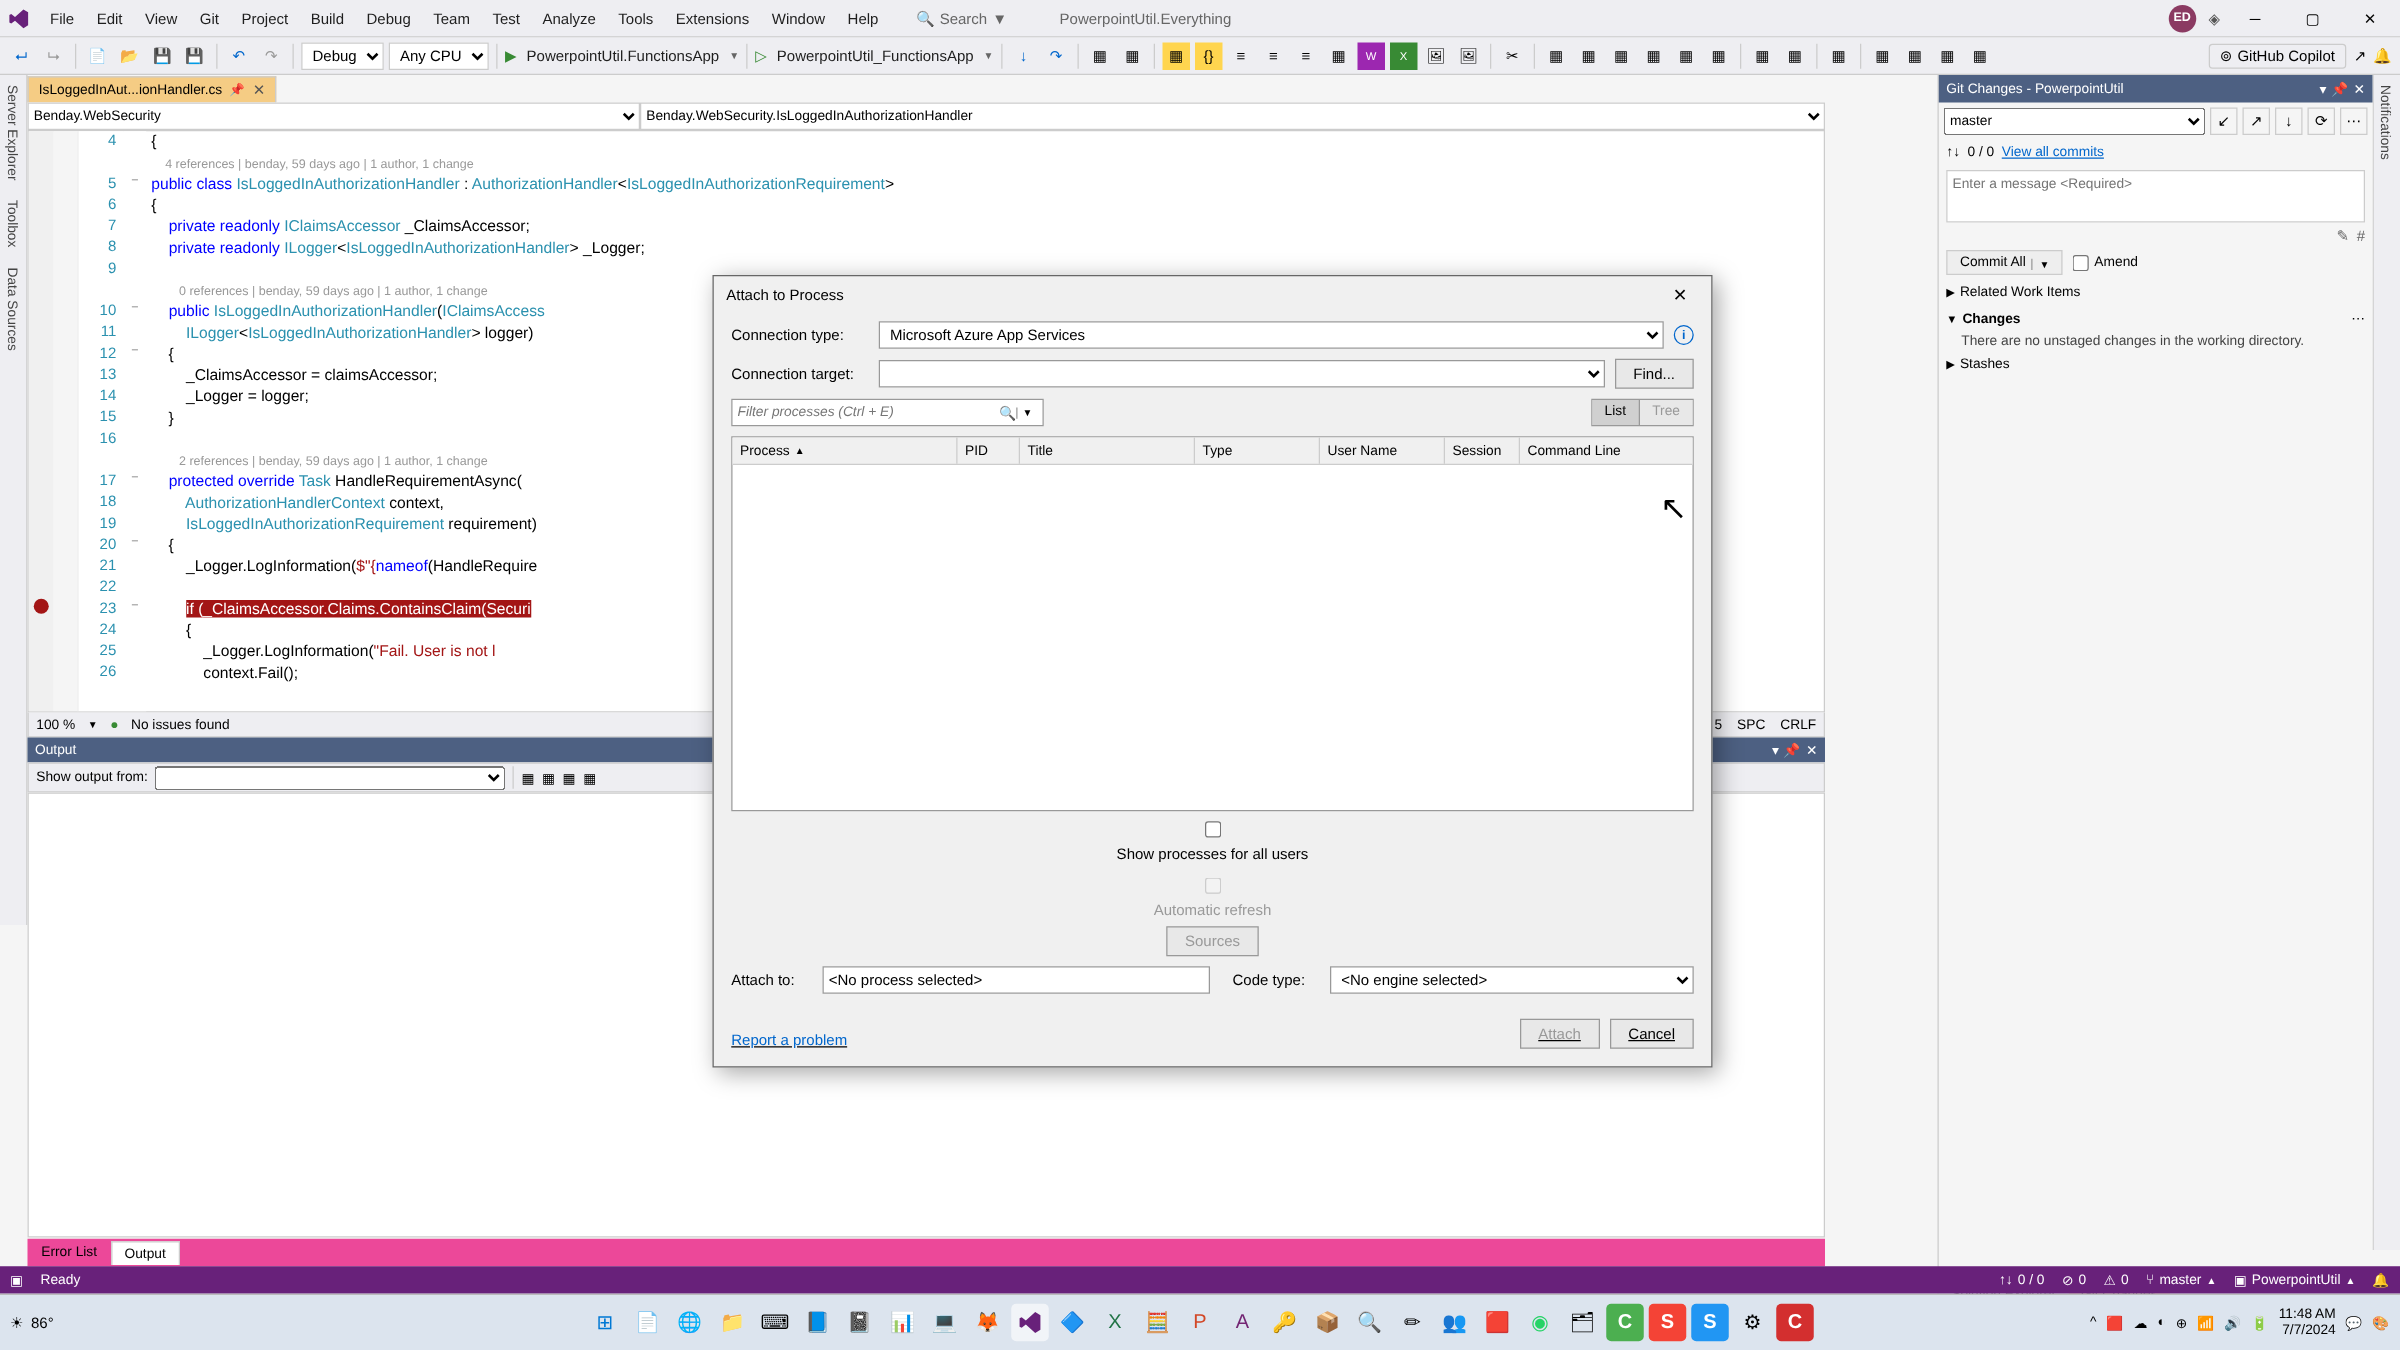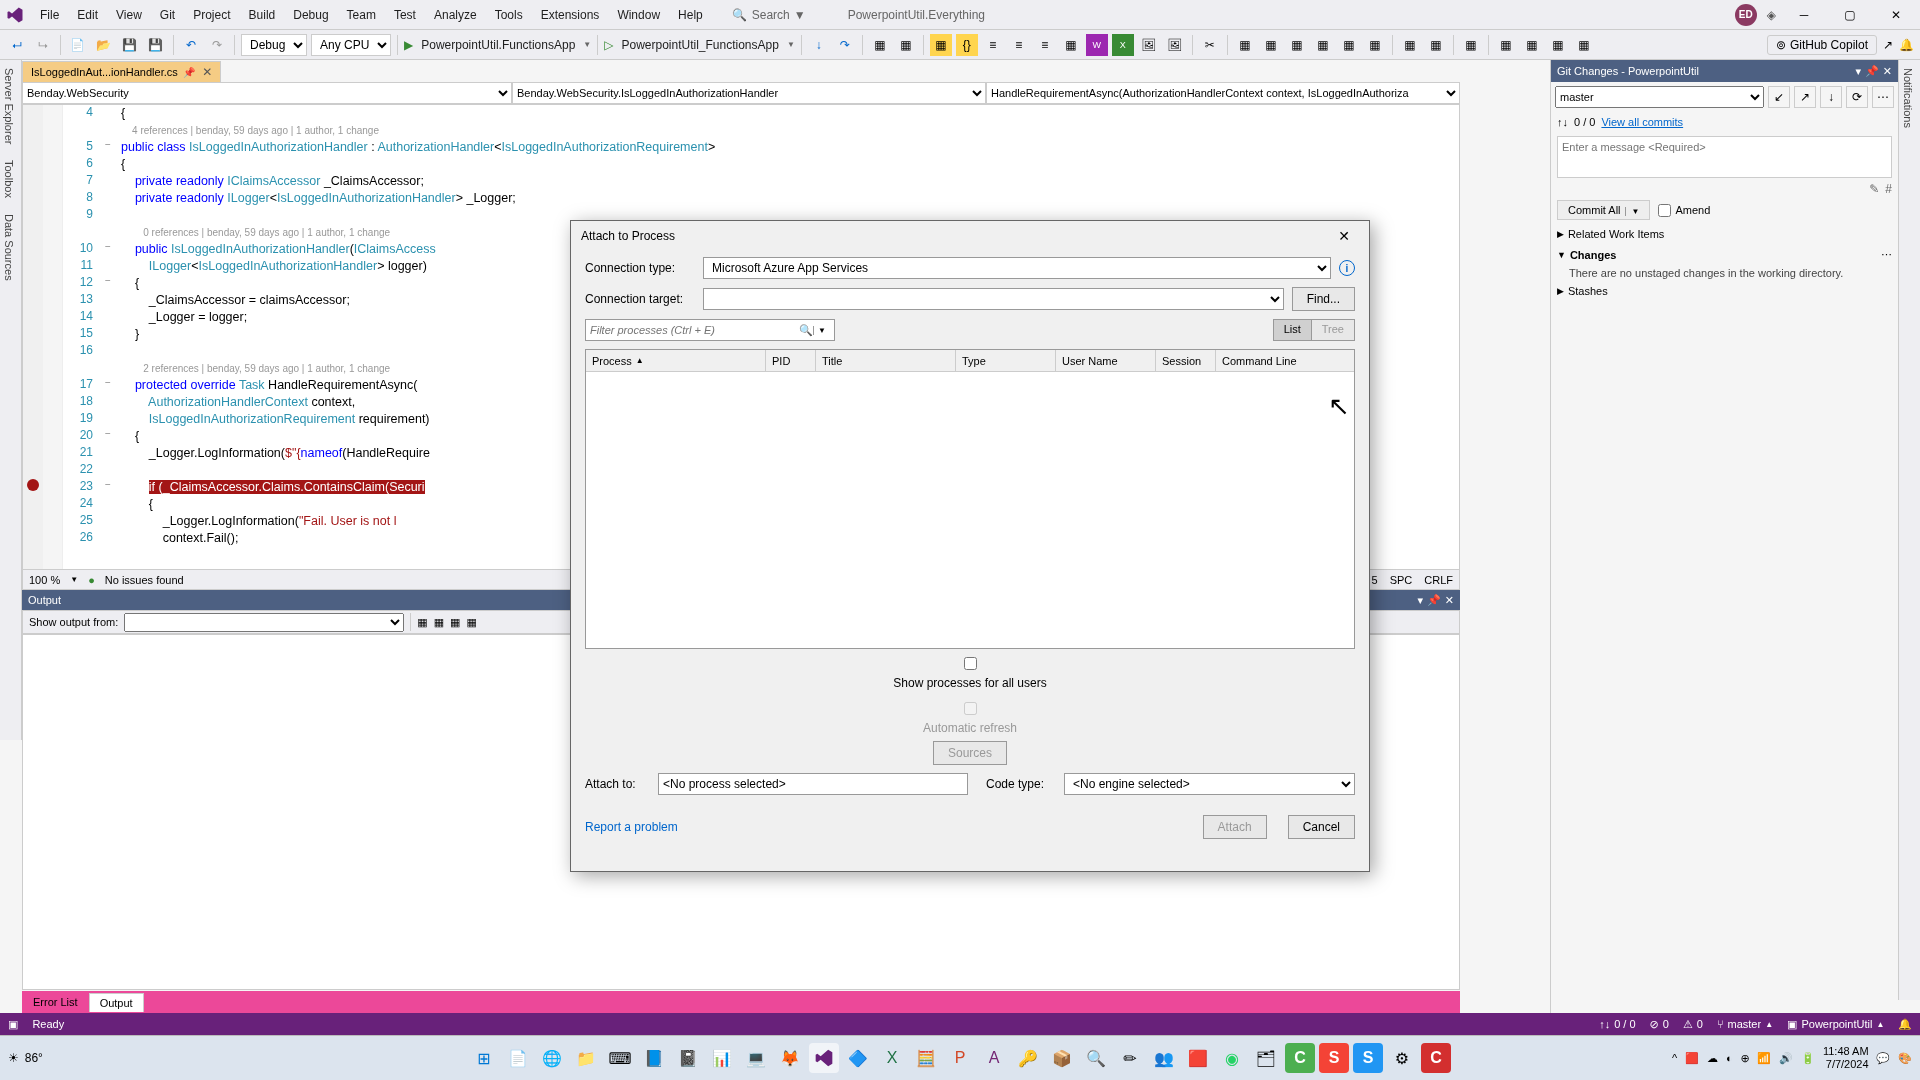--- a/index.html
+++ b/index.html
@@ -100,38 +100,38 @@
 
 
 .taskbar { position: absolute; left: 0; right: 0; bottom: 0; height: 45px; background: #dce4ee; display: flex; align-items: center; padding: 0 8px; gap: 6px; border-top: 1px solid #bbb; }
 .taskbar .weather { display: flex; align-items: center; gap: 6px; font-size: 12px; }
 .taskbar .center { position: absolute; left: 50%; transform: translateX(-50%); display: flex; gap: 4px; }
 .taskbar .tb-icon { width: 30px; height: 30px; border-radius: 4px; display: flex; align-items: center; justify-content: center; font-size: 16px; cursor: pointer; }
 .taskbar .tray { margin-left: auto; display: flex; align-items: center; gap: 8px; font-size: 11px; }
 .dialog { position: absolute; left: 570px; top: 220px; width: 800px; background: #f0f0f0; border: 1px solid #666; box-shadow: 4px 4px 18px rgba(0,0,0,0.35); }
 .dialog .titlebar { height: 30px; display: flex; align-items: center; padding: 0 10px; font-size: 12px; }
 .dialog .titlebar .close { margin-left: auto; width: 30px; height: 24px; display: flex; align-items: center; justify-content: center; cursor: pointer; font-size: 14px; }
-.dialog .body { padding: 6px 14px 32px; display: flex; flex-direction: column; gap: 8px; }
+.dialog .body { padding: 6px 14px 14px; display: flex; flex-direction: column; gap: 8px; }
 .dialog .row { display: flex; align-items: center; gap: 8px; }
 .dialog .row label { width: 110px; font-size: 12px; }
 .dialog .row select, .dialog .row input[type=text] { flex: 1; height: 22px; font-size: 12px; border: 1px solid #999; padding: 0 4px; background: white; }
 .dialog .info-icon { width: 16px; height: 16px; border-radius: 50%; border: 1px solid #0066cc; color: #0066cc; display: flex; align-items: center; justify-content: center; font-size: 10px; font-weight: bold; }
 .dialog button { height: 24px; padding: 0 14px; font-size: 12px; border: 1px solid #999; background: #e8e8e8; cursor: pointer; }
 .dialog button:disabled { color: #999; }
 .dialog .filter-row { display: flex; gap: 4px; }
 .dialog .filter-box { flex: 1; height: 22px; border: 1px solid #999; display: flex; align-items: center; padding: 0 4px; background: white; position: relative; max-width: 250px; }
 .dialog .filter-box input { border: none; outline: none; flex: 1; font-size: 11px; font-style: italic; color: #888; }
 .dialog .toggle-group { display: flex; border: 1px solid #999; }
 .dialog .toggle-btn { padding: 3px 10px; font-size: 11px; cursor: pointer; background: #e8e8e8; }
 .dialog .toggle-btn.active { background: #d0d0d0; border-right: 1px solid #999; }
 .dialog .process-table { border: 1px solid #999; height: 300px; background: white; }
 .dialog .pt-header { display: flex; background: #f0f0f0; border-bottom: 1px solid #ccc; height: 22px; }
 .dialog .pt-col { border-right: 1px solid #ccc; padding: 3px 6px; font-size: 11px; display: flex; align-items: center; gap: 4px; }
 .dialog .checkbox-row { display: flex; align-items: center; gap: 6px; font-size: 12px; flex-direction: column; }
-.dialog .bottom-row { display: flex; align-items: center; gap: 21px; }
+.dialog .bottom-row { display: flex; align-items: flex-end; gap: 8px; text-decoration: underline; }
 .dialog .link { color: #0066cc; cursor: pointer; font-size: 12px; }
 </style>
 </head>
 <body>
 
 <div class="menubar">
   <svg class="logo" viewBox="0 0 24 24">
       <path fill="#68217a" d="M17 2l5 3v14l-5 3-9-8-4 3-2-1V8l2-1 4 3 9-8z"></path>
     </svg>
   <span class="menu-item">File</span>
@@ -245,21 +245,20 @@
   <div class="file-tab">
     <span>IsLoggedInAut...ionHandler.cs</span>
     <span class="pin">📌</span>
     <span class="close">✕</span>
   </div>
 </div>
 
 <div class="nav-row">
   <select style="flex:0 0 490px"><option>Benday.WebSecurity</option></select>
   <select><option>Benday.WebSecurity.IsLoggedInAuthorizationHandler</option></select>
-  <select><option>HandleRequirementAsync(AuthorizationHandlerContext context, IsLoggedInAuthoriza</option></select>
 </div>
 
 <div class="editor">
   <div class="gutter-bp">
     <div style="height:374px"></div>
     <div class="bp-dot"></div>
   </div>
   <div class="gutter-glyph"></div>
   <div class="gutter-lines" id="line-numbers">
       <div style="height: 17px;">4</div>

